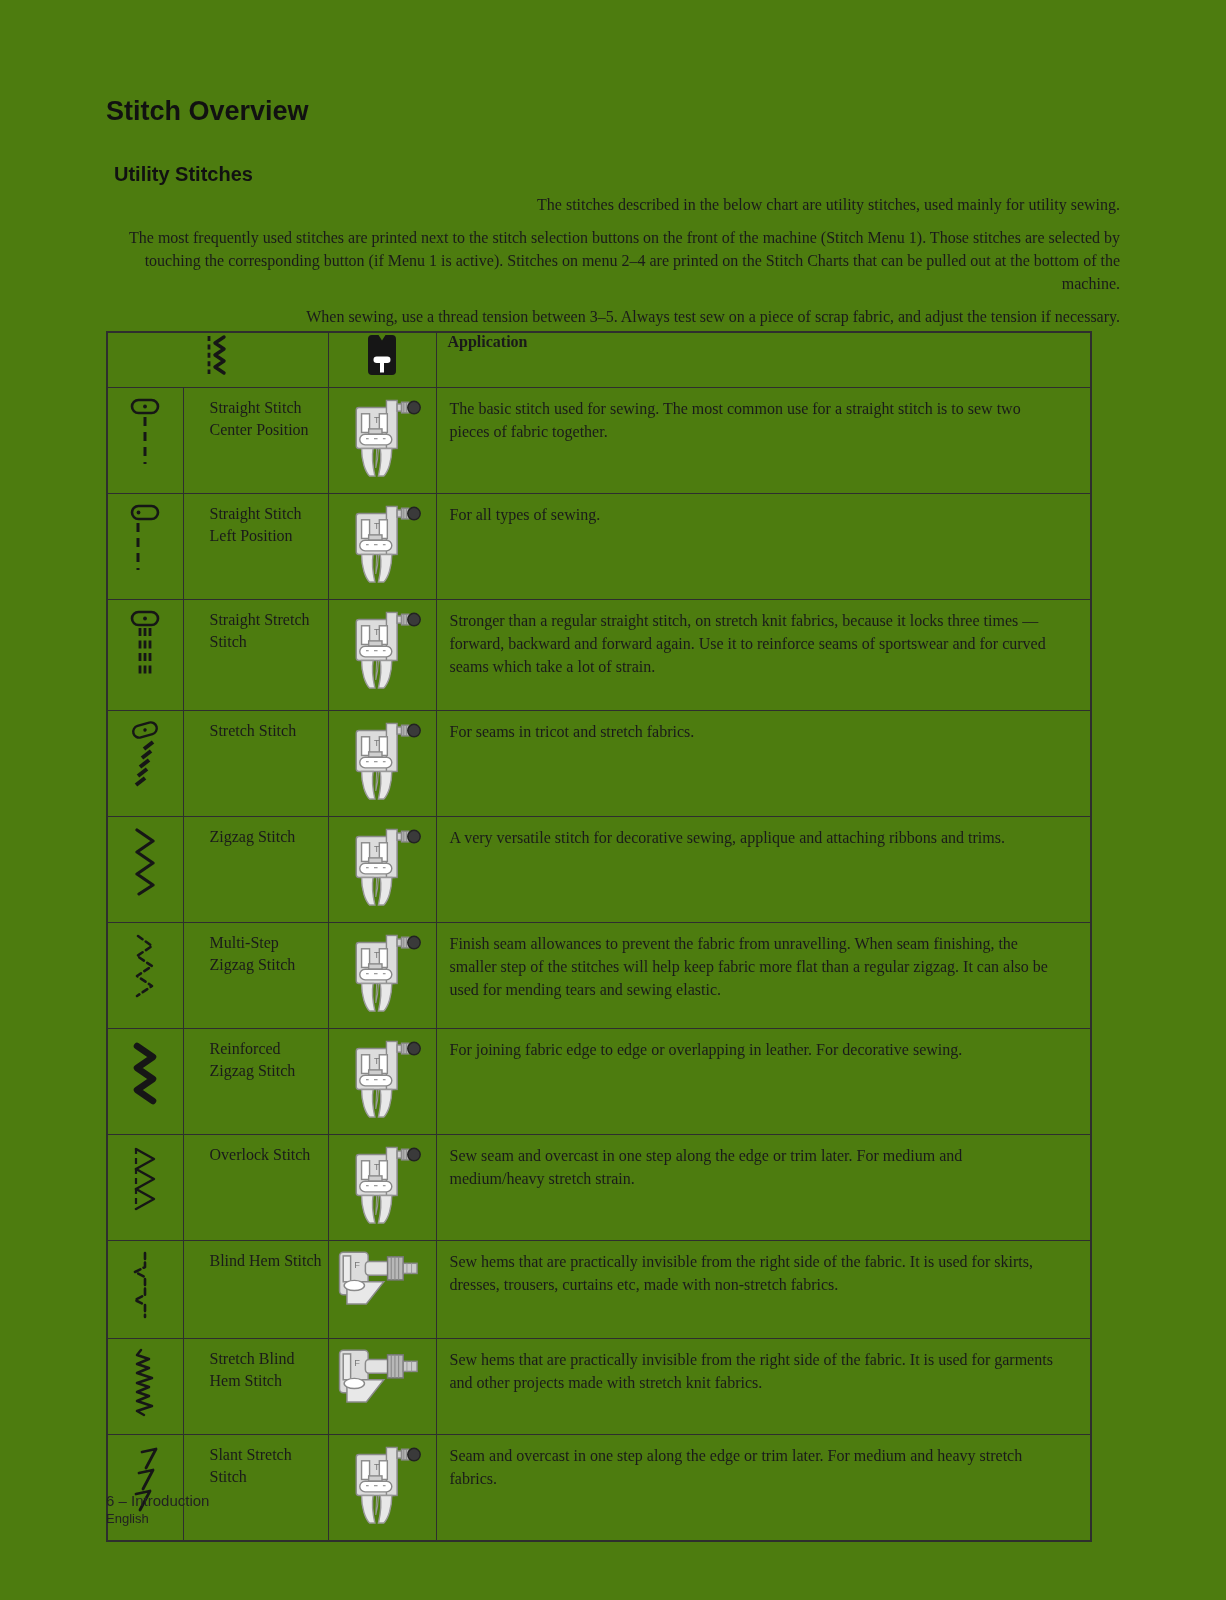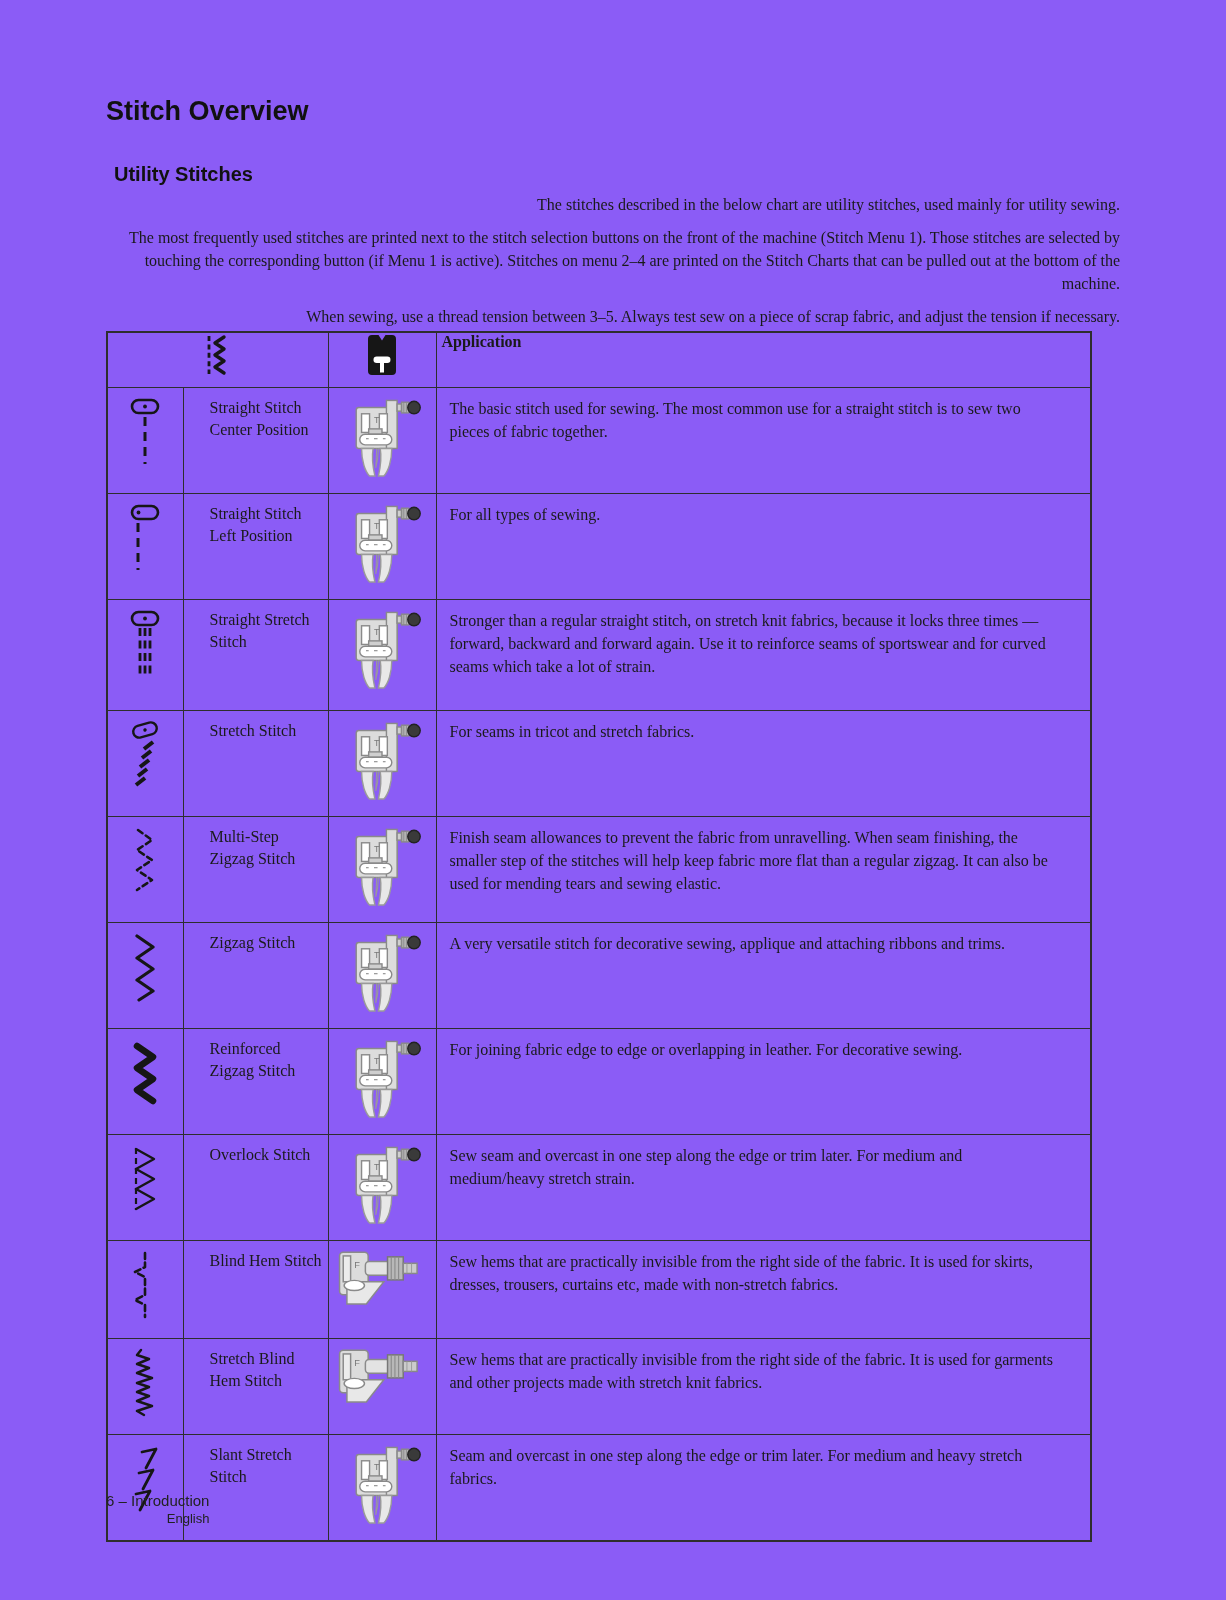--- a/index.html
+++ b/index.html
@@ -1,17 +1,17 @@
 <!DOCTYPE html>
 <html><head>
 <meta charset="utf-8">
 <style>
   html,body { margin:0; padding:0; background:#ffffff; }
   .page {
-    position:relative; width:1226px; height:1600px; background:#8b5cf6;
+    position:relative; width:1226px; height:1600px; background:#4d7c0f;
     font-family:"Liberation Serif", serif; color:#1a1a1a; overflow:hidden;
   }
   .content { position:absolute; left:106px; top:96px; width:1014px; }
   .title {
     font-family:"Liberation Sans", sans-serif; font-weight:bold;
     font-size:27px; margin:0 0 36px 0; color:#111;
   }
   .section-title {
     font-family:"Liberation Sans", sans-serif; font-weight:bold;
     font-size:20px; margin:0 0 7px 8px; color:#111;
@@ -26,39 +26,39 @@
   .stitch-table th, .stitch-table td {
     border:1.5px solid #2e2e2e; vertical-align:top; padding:0;
     font-size:16px;
   }
   .stitch-table col.c-sym  { width:76px; }
   .stitch-table col.c-name { width:145px; }
   .stitch-table col.c-foot { width:108px; }
 
   thead th { height:54px; vertical-align:middle; text-align:center; }
   th.app-head {
-    text-align:left; padding-left:5px; font-weight:bold;
+    text-align:left; padding-left:11px; font-weight:bold;
     font-family:"Liberation Serif", serif; font-size:16px;
   }
 
   tbody td { height:96px; }
   tbody tr:nth-child(3) td  { height:101px; }
   tbody tr:nth-child(9) td  { height:88px; }
   tbody tr:nth-child(10) td { height:86px; }
 
   td.sym  { text-align:center; padding-top:9px; }
   td.name { padding:9px 6px 0 26px; line-height:22px; }
   td.foot { text-align:center; padding-top:5px; }
   td.app  { padding:9px 32px 0 13px; line-height:23px; }
 
   .icon-wrap { display:inline-block; line-height:0; }
 
   .page-footer {
     position:absolute; left:106px; top:1492px;
-    font-family:"Liberation Sans", sans-serif; color:#222;text-align:right;
+    font-family:"Liberation Sans", sans-serif; color:#222;
   }
   .page-footer .line1 { font-size:15px; }
   .page-footer .line2 { font-size:13px; margin-top:2px; }
 </style>
 </head>
 <body>
 
 <div class="page">
   <div class="content">
     <h1 class="title">Stitch Overview</h1>
@@ -238,20 +238,53 @@
                   <line x1="36" y1="51" x2="40" y2="51" stroke="#999" stroke-width="1.4"></line>
                   <line x1="46" y1="51" x2="49" y2="51" stroke="#999" stroke-width="1.4"></line>
                   <path d="M39,62 L38,84 L40,74 L41,62" fill="none" stroke="#9a9a9a" stroke-width="1.2"></path>
                 </svg></span>
     </td>
     <td class="app">For seams in tricot and stretch fabrics.</td>
   </tr>
           <tr>
     <td class="sym">
       <span class="icon-wrap"><svg width="34" height="70" viewBox="0 0 34 70">
+                  <polyline points="9,4 25,15 9,26 25,37 9,48 25,59 11,68" stroke="#161616" fill="none" stroke-linecap="round" stroke-width="3.2" stroke-linejoin="round"></polyline>
+                </svg></span>
+    </td>
+    <td class="name">Zigzag Stitch</td>
+    <td class="foot">
+      <span class="icon-wrap"><svg width="80" height="86" viewBox="0 0 90 96">
+                  <g stroke="#8a8a8a" stroke-width="1.6">
+                    <rect x="16" y="16" width="46" height="46" rx="3" fill="#dcdcdc"></rect>
+                    <rect x="50" y="8" width="12" height="54" fill="#dcdcdc"></rect>
+                    <rect x="62" y="12" width="5" height="8" fill="#cfcfcf"></rect>
+                    <rect x="67" y="10" width="8" height="12" fill="#b5b5b5"></rect>
+                    <line x1="69.5" y1="10" x2="69.5" y2="22" stroke="#8a8a8a" stroke-width="1"></line>
+                    <line x1="72.5" y1="10" x2="72.5" y2="22" stroke="#8a8a8a" stroke-width="1"></line>
+                    <circle cx="81" cy="16" r="7" fill="#3a3a3a" stroke="#222"></circle>
+                    <rect x="22" y="23" width="9" height="21" fill="#ffffff"></rect>
+                    <rect x="42" y="23" width="9" height="21" fill="#ffffff"></rect>
+                    <rect x="30" y="40" width="15" height="6" fill="#cfcfcf"></rect>
+                    <rect x="20" y="46" width="36" height="12" rx="6" fill="#ffffff"></rect>
+                    <path d="M22,62 C22,76 26,88 31,93 L37,93 C34,80 34,68 35,62 Z" fill="#e8e8e8" stroke="#9a9a9a"></path>
+                    <path d="M56,62 C56,76 52,88 47,93 L41,93 C44,80 44,68 43,62 Z" fill="#e8e8e8" stroke="#9a9a9a"></path>
+                  </g>
+                  <text x="36" y="33" font-size="10" fill="#777" font-family="Liberation Sans, sans-serif">T</text>
+                  <line x1="27" y1="51" x2="30" y2="51" stroke="#999" stroke-width="1.4"></line>
+                  <line x1="36" y1="51" x2="40" y2="51" stroke="#999" stroke-width="1.4"></line>
+                  <line x1="46" y1="51" x2="49" y2="51" stroke="#999" stroke-width="1.4"></line>
+                  <path d="M39,62 L38,84 L40,74 L41,62" fill="none" stroke="#9a9a9a" stroke-width="1.2"></path>
+                </svg></span>
+    </td>
+    <td class="app">A very versatile stitch for decorative sewing, applique and attaching ribbons and trims.</td>
+  </tr>
+          <tr>
+    <td class="sym">
+      <span class="icon-wrap"><svg width="34" height="70" viewBox="0 0 34 70">
                   <polyline points="10,4 24,14 9,24 24,34 9,44 24,54 9,64" stroke="#161616" fill="none" stroke-linecap="round" stroke-width="2.6" stroke-linejoin="round" stroke-dasharray="5.5,4"></polyline>
                 </svg></span>
     </td>
     <td class="name">Multi-Step Zigzag Stitch</td>
     <td class="foot">
       <span class="icon-wrap"><svg width="80" height="86" viewBox="0 0 90 96">
                   <g stroke="#8a8a8a" stroke-width="1.6">
                     <rect x="16" y="16" width="46" height="46" rx="3" fill="#dcdcdc"></rect>
                     <rect x="50" y="8" width="12" height="54" fill="#dcdcdc"></rect>
                     <rect x="62" y="12" width="5" height="8" fill="#cfcfcf"></rect>
@@ -267,53 +300,20 @@
                     <path d="M56,62 C56,76 52,88 47,93 L41,93 C44,80 44,68 43,62 Z" fill="#e8e8e8" stroke="#9a9a9a"></path>
                   </g>
                   <text x="36" y="33" font-size="10" fill="#777" font-family="Liberation Sans, sans-serif">T</text>
                   <line x1="27" y1="51" x2="30" y2="51" stroke="#999" stroke-width="1.4"></line>
                   <line x1="36" y1="51" x2="40" y2="51" stroke="#999" stroke-width="1.4"></line>
                   <line x1="46" y1="51" x2="49" y2="51" stroke="#999" stroke-width="1.4"></line>
                   <path d="M39,62 L38,84 L40,74 L41,62" fill="none" stroke="#9a9a9a" stroke-width="1.2"></path>
                 </svg></span>
     </td>
     <td class="app">Finish seam allowances to prevent the fabric from unravelling. When seam finishing, the smaller step of the stitches will help keep fabric more flat than a regular zigzag. It can also be used for mending tears and sewing elastic.</td>
-  </tr>
-          <tr>
-    <td class="sym">
-      <span class="icon-wrap"><svg width="34" height="70" viewBox="0 0 34 70">
-                  <polyline points="9,4 25,15 9,26 25,37 9,48 25,59 11,68" stroke="#161616" fill="none" stroke-linecap="round" stroke-width="3.2" stroke-linejoin="round"></polyline>
-                </svg></span>
-    </td>
-    <td class="name">Zigzag Stitch</td>
-    <td class="foot">
-      <span class="icon-wrap"><svg width="80" height="86" viewBox="0 0 90 96">
-                  <g stroke="#8a8a8a" stroke-width="1.6">
-                    <rect x="16" y="16" width="46" height="46" rx="3" fill="#dcdcdc"></rect>
-                    <rect x="50" y="8" width="12" height="54" fill="#dcdcdc"></rect>
-                    <rect x="62" y="12" width="5" height="8" fill="#cfcfcf"></rect>
-                    <rect x="67" y="10" width="8" height="12" fill="#b5b5b5"></rect>
-                    <line x1="69.5" y1="10" x2="69.5" y2="22" stroke="#8a8a8a" stroke-width="1"></line>
-                    <line x1="72.5" y1="10" x2="72.5" y2="22" stroke="#8a8a8a" stroke-width="1"></line>
-                    <circle cx="81" cy="16" r="7" fill="#3a3a3a" stroke="#222"></circle>
-                    <rect x="22" y="23" width="9" height="21" fill="#ffffff"></rect>
-                    <rect x="42" y="23" width="9" height="21" fill="#ffffff"></rect>
-                    <rect x="30" y="40" width="15" height="6" fill="#cfcfcf"></rect>
-                    <rect x="20" y="46" width="36" height="12" rx="6" fill="#ffffff"></rect>
-                    <path d="M22,62 C22,76 26,88 31,93 L37,93 C34,80 34,68 35,62 Z" fill="#e8e8e8" stroke="#9a9a9a"></path>
-                    <path d="M56,62 C56,76 52,88 47,93 L41,93 C44,80 44,68 43,62 Z" fill="#e8e8e8" stroke="#9a9a9a"></path>
-                  </g>
-                  <text x="36" y="33" font-size="10" fill="#777" font-family="Liberation Sans, sans-serif">T</text>
-                  <line x1="27" y1="51" x2="30" y2="51" stroke="#999" stroke-width="1.4"></line>
-                  <line x1="36" y1="51" x2="40" y2="51" stroke="#999" stroke-width="1.4"></line>
-                  <line x1="46" y1="51" x2="49" y2="51" stroke="#999" stroke-width="1.4"></line>
-                  <path d="M39,62 L38,84 L40,74 L41,62" fill="none" stroke="#9a9a9a" stroke-width="1.2"></path>
-                </svg></span>
-    </td>
-    <td class="app">A very versatile stitch for decorative sewing, applique and attaching ribbons and trims.</td>
   </tr>
           <tr>
     <td class="sym">
       <span class="icon-wrap"><svg width="34" height="70" viewBox="0 0 34 70">
                   <polyline points="9,8 25,19 9,30 25,41 9,52 25,63" stroke="#161616" fill="none" stroke-linecap="round" stroke-width="6.5" stroke-linejoin="round"></polyline>
                 </svg></span>
     </td>
     <td class="name">Reinforced Zigzag Stitch</td>
     <td class="foot">
       <span class="icon-wrap"><svg width="80" height="86" viewBox="0 0 90 96">

